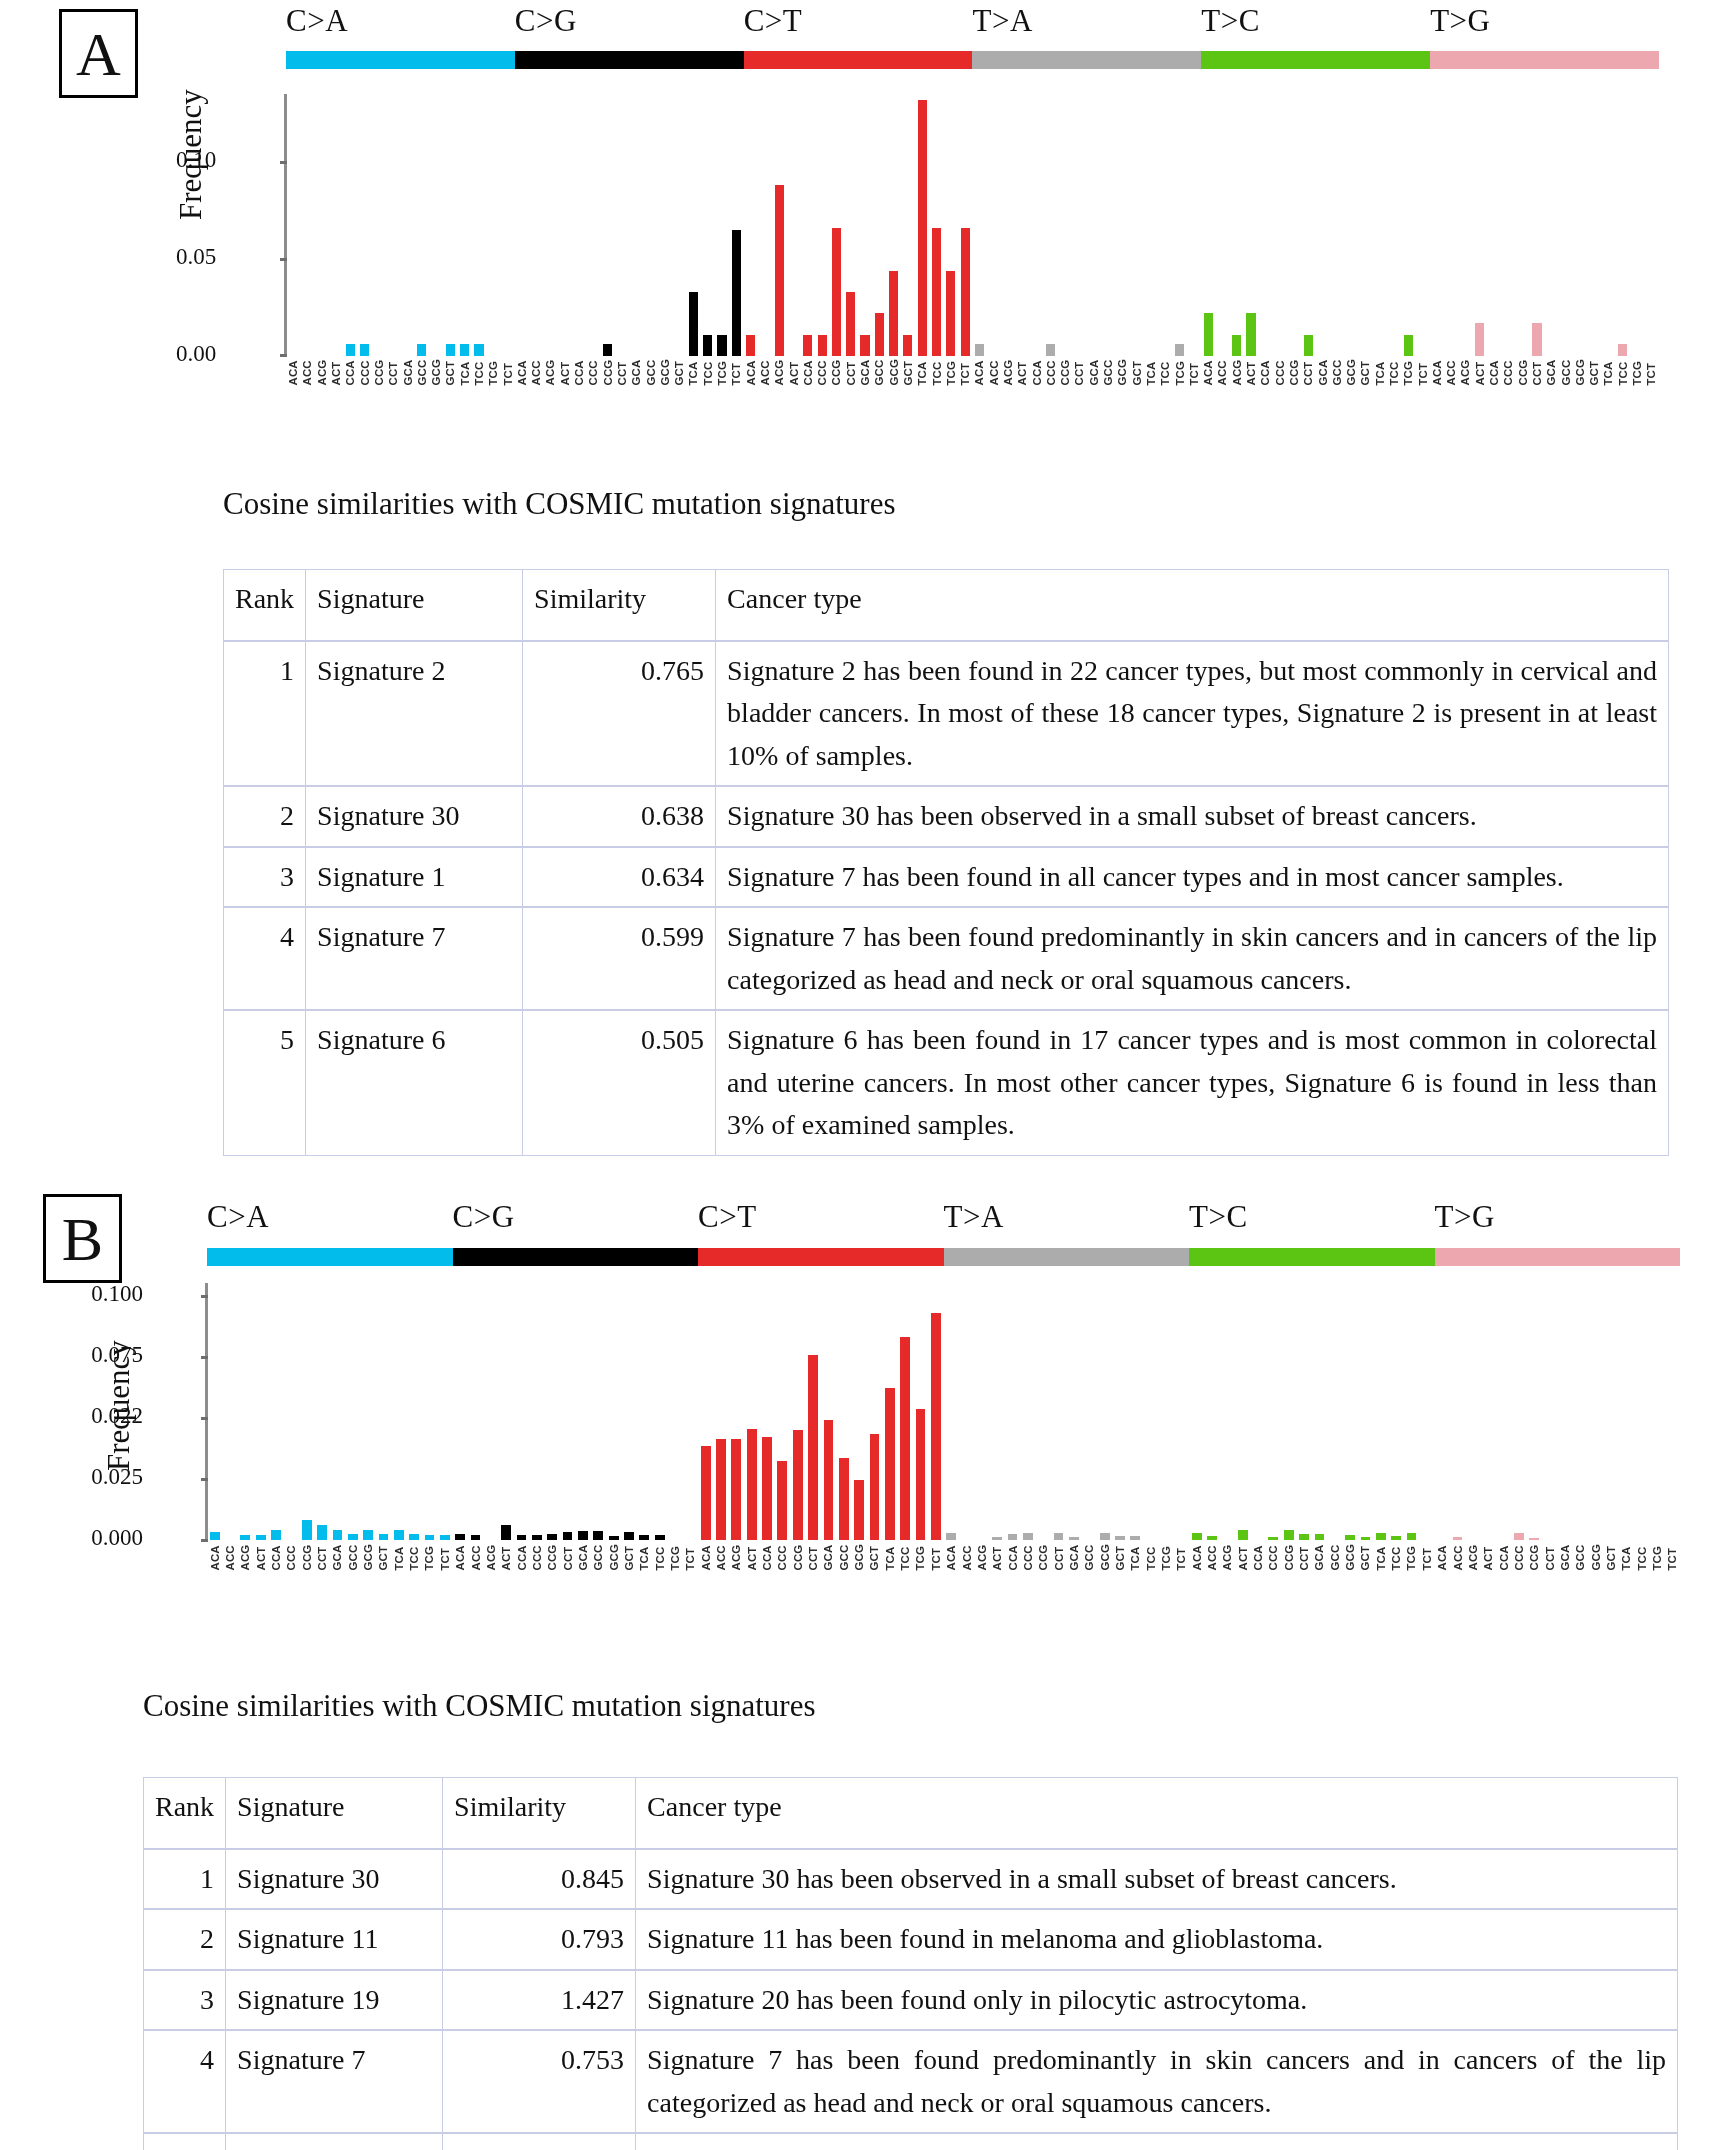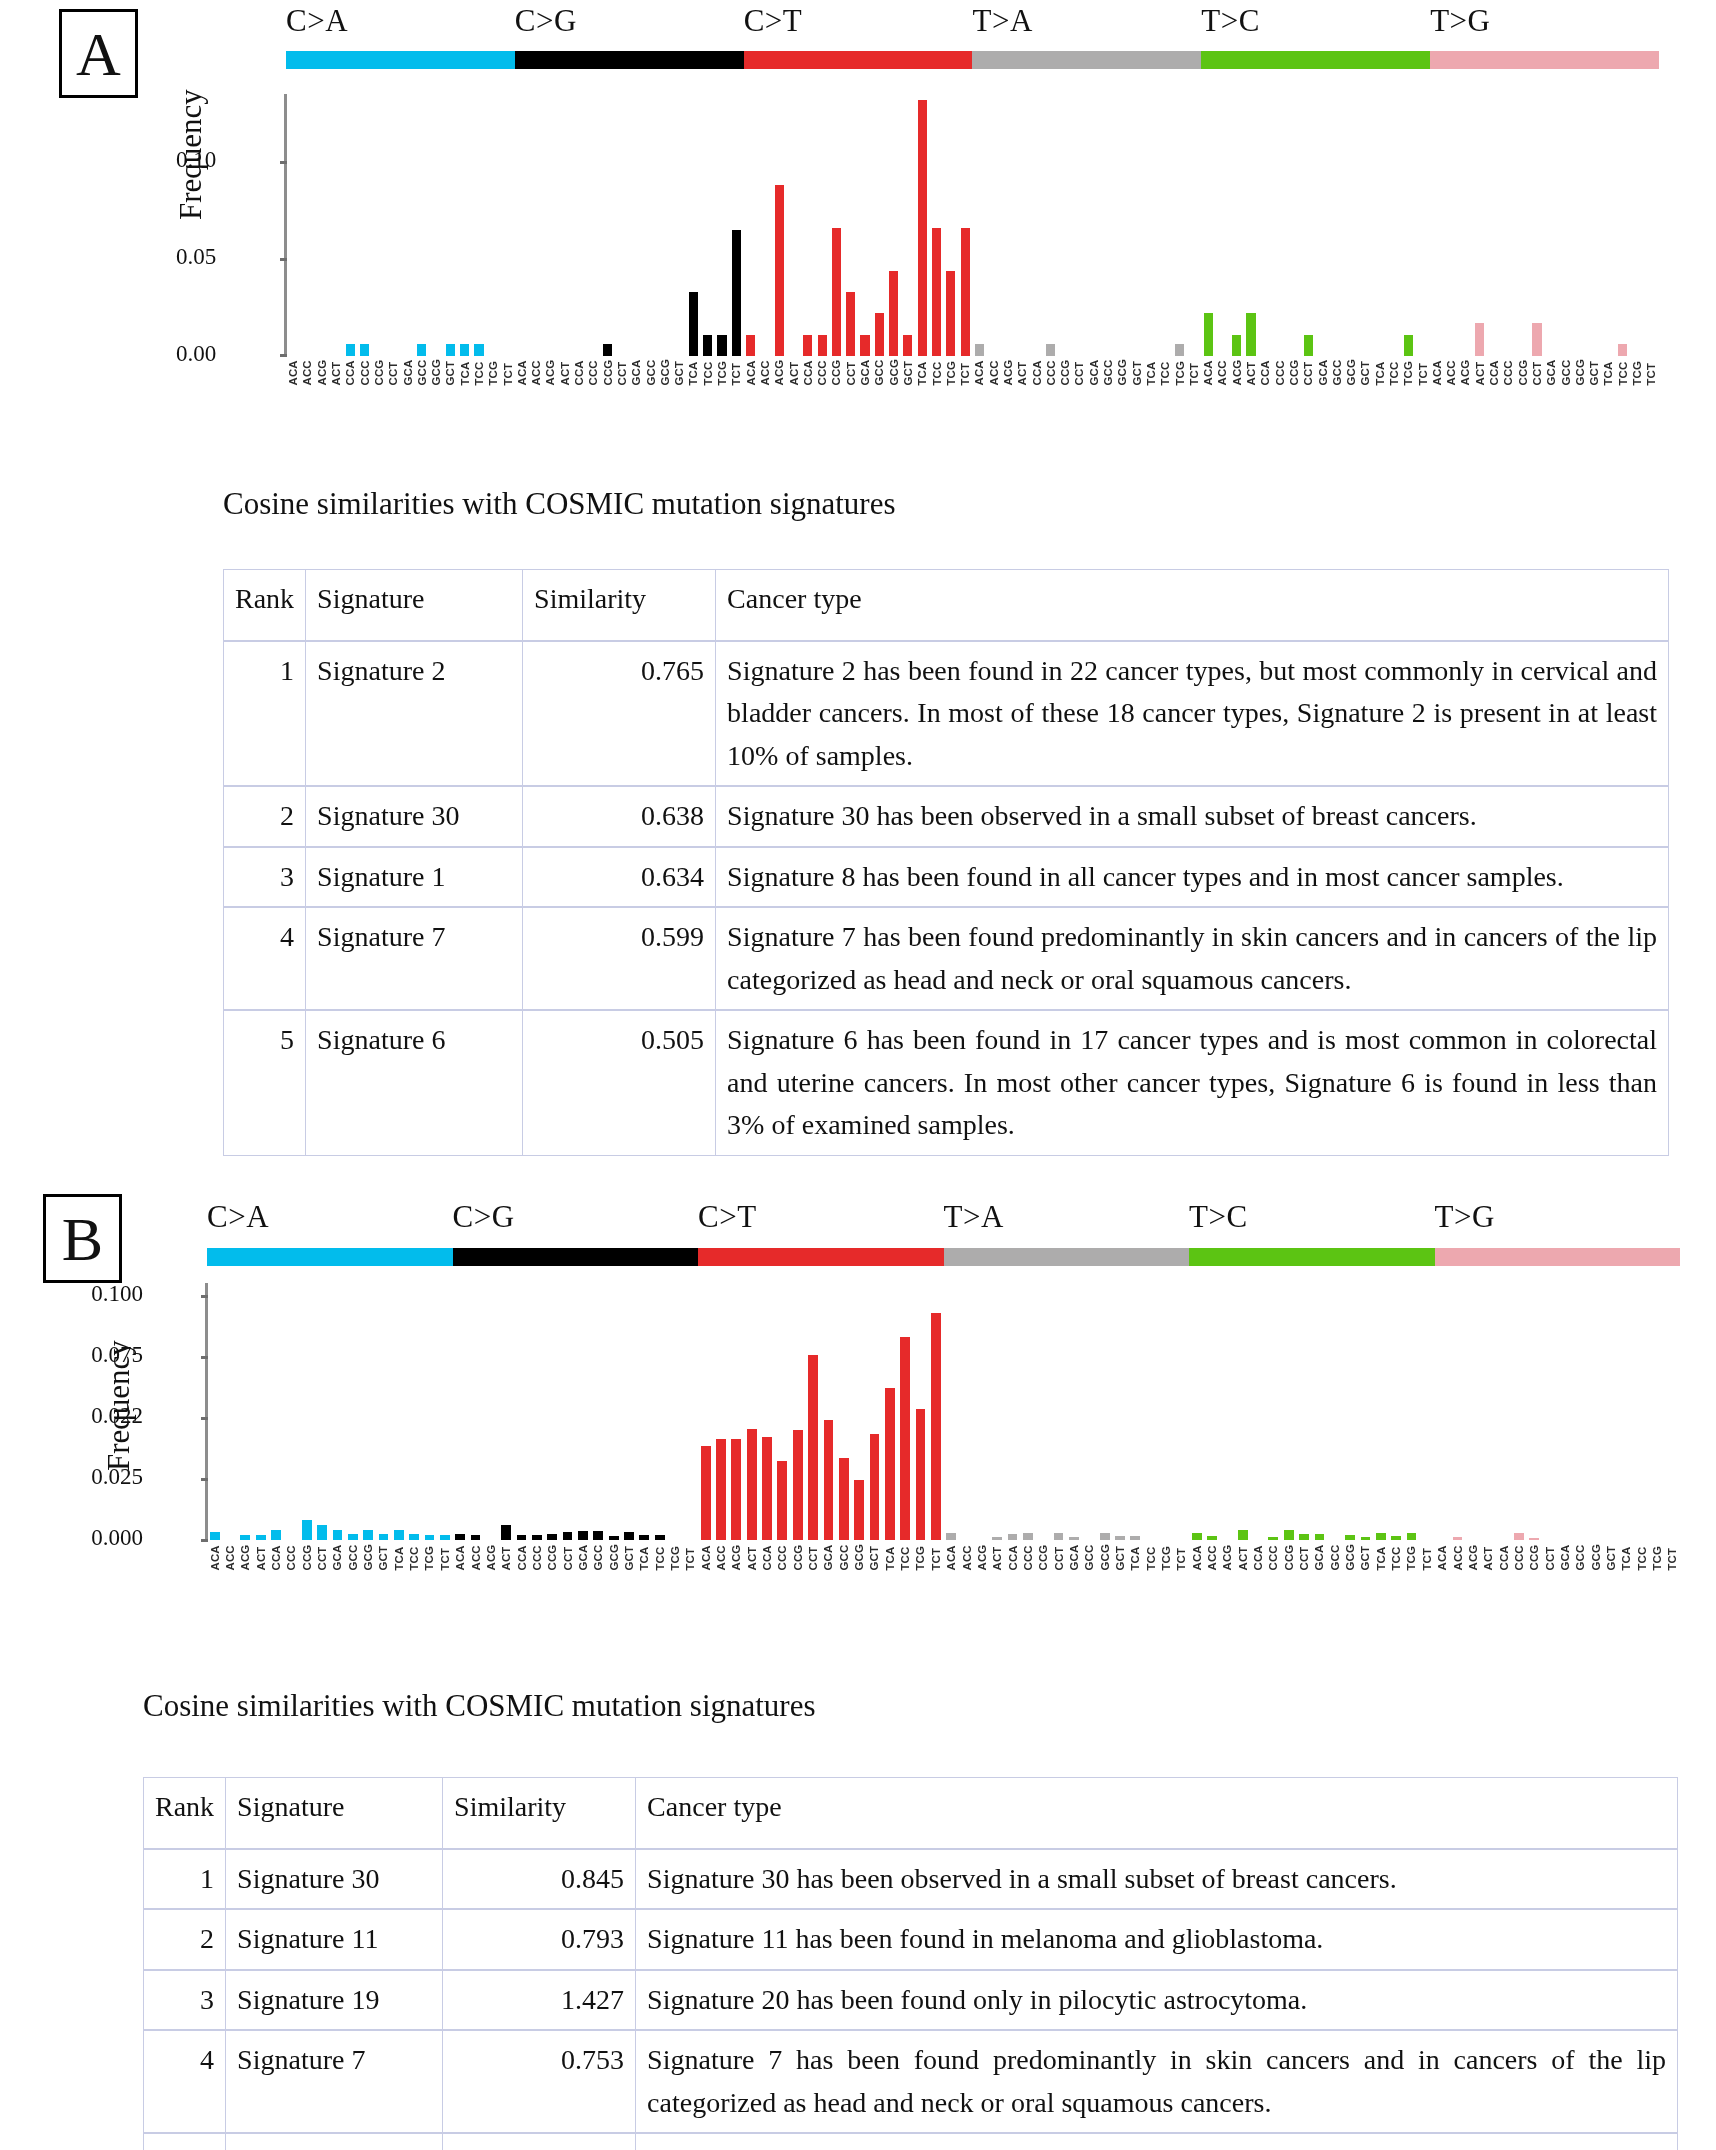--- a/index.html
+++ b/index.html
@@ -791,21 +791,21 @@
         <tr>
           <td class="c-rank">2</td>
           <td class="c-sig">Signature 30</td>
           <td class="c-sim">0.638</td>
           <td class="c-desc">Signature 30 has been observed in a small subset of breast cancers.</td>
         </tr>
         <tr>
           <td class="c-rank">3</td>
           <td class="c-sig">Signature 1</td>
           <td class="c-sim">0.634</td>
-          <td class="c-desc">Signature 8 has been found in all cancer types and in most cancer samples.</td>
+          <td class="c-desc">Signature 7 has been found in all cancer types and in most cancer samples.</td>
         </tr>
         <tr>
           <td class="c-rank">4</td>
           <td class="c-sig">Signature 7</td>
           <td class="c-sim">0.599</td>
           <td class="c-desc">Signature 7 has been found predominantly in skin cancers and in cancers of the lip categorized as head and neck or oral squamous cancers.</td>
         </tr>
         <tr>
           <td class="c-rank">5</td>
           <td class="c-sig">Signature 6</td>

